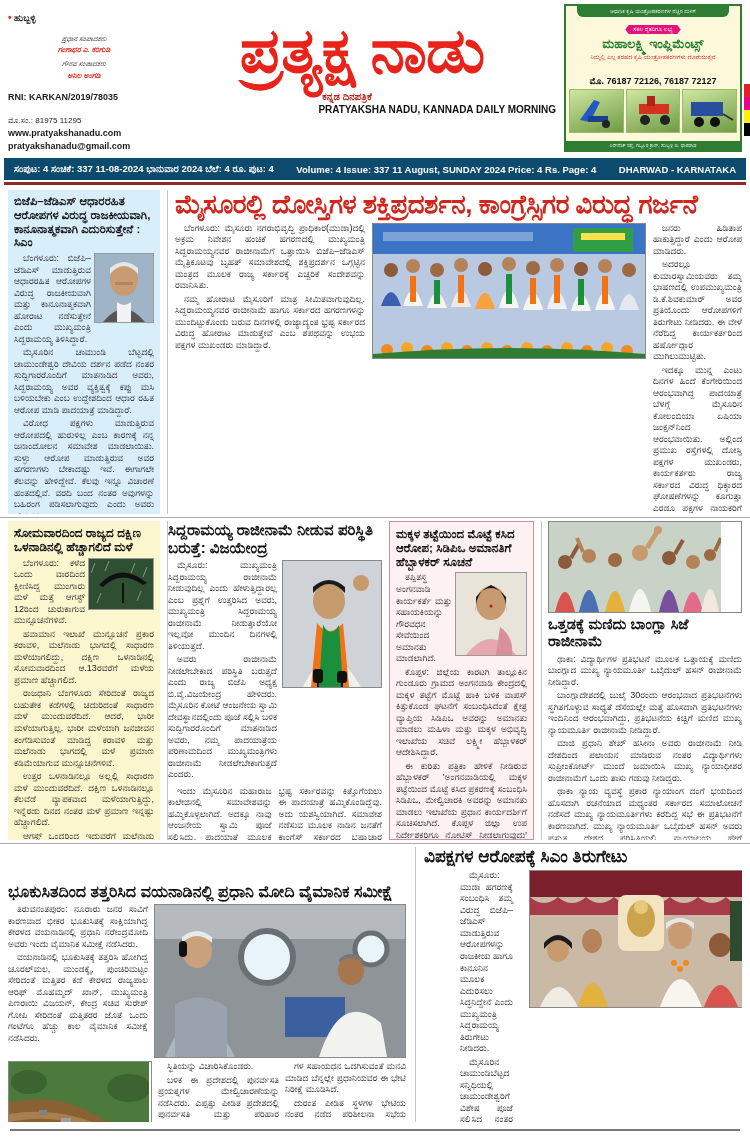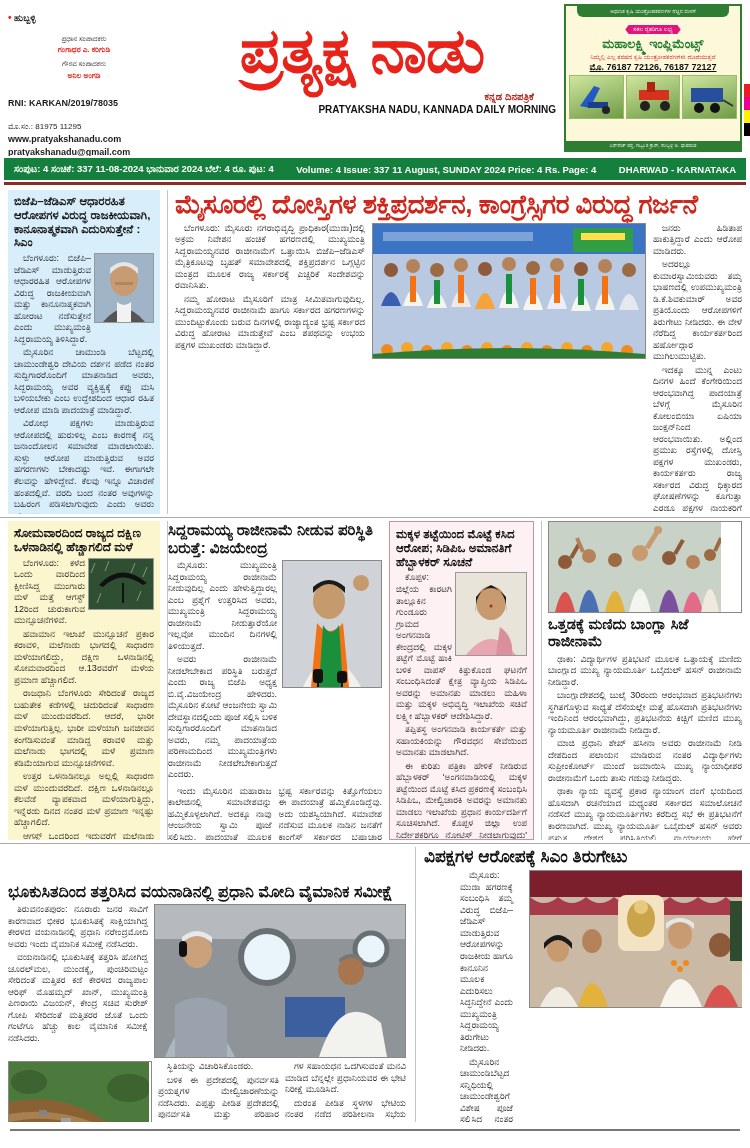--- a/index.html
+++ b/index.html
@@ -3,48 +3,48 @@
 <meta charset="utf-8">
 <style>
   html,body{margin:0;padding:0;background:#e9e9e9;}
   .page{width:750px;height:1148px;margin:0 auto;background:#ffffff;position:relative;
         font-family:"Liberation Sans","DejaVu Sans",sans-serif;color:#1c1c1c;overflow:hidden;}
   
   .header{height:156px;display:flex;padding:4px 8px 0 8px;box-sizing:border-box;overflow:hidden;}
   .hdr-left{width:152px;font-size:8px;line-height:1.5;padding-top:6px;}
   .edition{font-weight:bold;font-size:9px;}
   .edition .dot{color:#e02a1e;font-size:10px;}
-  .editors{text-align:center;margin:8px 0 16px 0;}
+  .editors{text-align:center;margin:8px 0 10px 0;font-style:italic;}
   .editors .lbl{font-size:7px;color:#222;}
   .editors .nm{font-size:7.5px;color:#e02a1e;font-weight:bold;margin-bottom:4px;}
   .rni{font-weight:bold;font-size:9px;margin-bottom:10px;}
   .contact{font-size:8px;}
   .contact .b{font-weight:bold;font-size:9px;}
   .hdr-center{flex:1;text-align:center;position:relative;}
   .masthead{color:#e8231a;font-weight:bold;font-size:62px;line-height:1.05;margin-top:14px;
             letter-spacing:-1px;white-space:nowrap;}
-  .sub-kn{color:#b5271d;font-size:10px;font-weight:bold;text-align:right;margin:8px 30px 0 0;}
+  .sub-kn{color:#b5271d;font-size:10px;font-weight:bold;text-align:center;margin:8px 30px 0 0;}
   .sub-en{color:#111;font-size:10px;font-weight:bold;text-align:right;margin:1px 8px 0 0;}
   .hdr-ad{width:178px;border:2px solid #2f7d33;background:#fdf8d9;box-sizing:border-box;
           height:148px;overflow:hidden;text-align:center;position:relative;}
   .ad-top{background:#2f7d33;color:#fff;font-size:5.5px;padding:2px 1px;border-radius:0 0 6px 6px;
           width:86%;margin:0 auto;}
   .ad-ribbon{background:#e3157c;color:#fff;font-size:6px;display:inline-block;padding:1px 8px;
              margin-top:2px;clip-path:polygon(6% 0,94% 0,100% 50%,94% 100%,6% 100%,0 50%);}
   .ad-title{color:#1c7a2c;font-weight:bold;font-size:12.5px;margin-top:2px;font-family:Liberation Serif, serif;}
   .ad-line{color:#d11c1c;font-size:6.2px;margin-top:1px;padding:0 3px;}
-  .ad-phone{color:#111;font-weight:bold;font-size:9px;margin-top:1px;text-decoration:underline;}
+  .ad-phone{color:#111;font-weight:bold;font-size:9px;margin-top:15px;}
   .ad-pics{display:flex;gap:2px;justify-content:center;margin-top:2px;padding:0 3px;}
   .ad-pic{width:54px;height:42px;background:linear-gradient(160deg,#cfe6a0,#6f9c45);
           border:1px solid #9db86f;position:relative;overflow:hidden;}
   .ad-foot{position:absolute;bottom:0;left:0;right:0;background:#2f7d33;color:#fff;font-size:5px;padding:1px 0;}
   .cmyk{position:absolute;right:0;top:84px;width:6px;}
   .cmyk div{width:6px;height:13px;}
   
-  .infobar{height:22px;background:#15803d;color:#fff;display:flex;align-items:center;
+  .infobar{height:22px;background:#0c4a6e;color:#fff;display:flex;align-items:center;
            justify-content:space-between;padding:0 10px;font-size:9.5px;font-weight:bold;margin:2px 4px 0 4px;}
   .rule-dark{border-top:3px solid #8c2b23;margin:2px 4px;}
   
   .band{display:flex;box-sizing:border-box;padding:3px 8px;overflow:hidden;justify-content:center;}
   p.t{font-size:9px;line-height:1.28;text-align:justify;margin:0 0 2px 0;text-indent:9px;}
   .sep{border-left:1px solid #c4c4c4;}
   h2.sec{color:#111;font-weight:bold;margin:0 0 3px 0;line-height:1.2;}
   svg{display:block;}
   
   .main-band{height:330px;gap:7px;}
@@ -340,22 +340,22 @@
       <div class="egg-photo">
         <svg width="70" height="82" viewBox="0 0 70 82">
             <rect width="70" height="82" fill="#e8e4da"></rect>
             <ellipse cx="35" cy="30" rx="15" ry="17" fill="#c79a70"></ellipse>
             <path d="M20 24 Q35 6 50 24 L50 40 Q52 20 35 12 Q18 20 20 40 Z" fill="#1b1b1b"></path>
             <circle cx="35" cy="33" r="1.5" fill="#b02415"></circle>
             <path d="M10 82 Q35 50 60 82 Z" fill="#e8a7b0"></path>
             <path d="M44 54 Q58 64 56 82 L40 82 Z" fill="#d98f9c"></path>
           </svg>
       </div>
+      <p class="t">ತಪ್ಪಿತಸ್ಥ ಅಂಗನವಾಡಿ ಕಾರ್ಯಕರ್ತೆ ಮತ್ತು ಸಹಾಯಕಿಯನ್ನು ಗೌರವಧನ ಸೇವೆಯಿಂದ ಅಮಾನತು ಮಾಡಲಾಗಿದೆ.</p>
       <p class="t">ಕೊಪ್ಪಳ: ಜಿಲ್ಲೆಯ ಕಾರಟಗಿ ತಾಲ್ಲೂಕಿನ ಗುಂಡೂರು ಗ್ರಾಮದ ಅಂಗನವಾಡಿ ಕೇಂದ್ರದಲ್ಲಿ ಮಕ್ಕಳ ತಟ್ಟೆಗೆ ಮೊಟ್ಟೆ ಹಾಕಿ ಬಳಿಕ ವಾಪಸ್ ಕಿತ್ತುಕೊಂಡ ಘಟನೆಗೆ ಸಂಬಂಧಿಸಿದಂತೆ ಕ್ಷೇತ್ರ ವ್ಯಾಪ್ತಿಯ ಸಿಡಿಪಿಒ ಅವರನ್ನು ಅಮಾನತು ಮಾಡಲು ಮಹಿಳಾ ಮತ್ತು ಮಕ್ಕಳ ಅಭಿವೃದ್ಧಿ ಇಲಾಖೆಯ ಸಚಿವೆ ಲಕ್ಷ್ಮೀ ಹೆಬ್ಬಾಳಕರ್ ಆದೇಶಿಸಿದ್ದಾರೆ.</p>
-      <p class="t">ತಪ್ಪಿತಸ್ಥ ಅಂಗನವಾಡಿ ಕಾರ್ಯಕರ್ತೆ ಮತ್ತು ಸಹಾಯಕಿಯನ್ನು ಗೌರವಧನ ಸೇವೆಯಿಂದ ಅಮಾನತು ಮಾಡಲಾಗಿದೆ.</p>
       <p class="t">ಈ ಕುರಿತು ಪತ್ರಿಕಾ ಹೇಳಿಕೆ ನೀಡಿರುವ ಹೆಬ್ಬಾಳಕರ್ 'ಅಂಗನವಾಡಿಯಲ್ಲಿ ಮಕ್ಕಳ ತಟ್ಟೆಯಿಂದ ಮೊಟ್ಟೆ ಕಸಿದ ಪ್ರಕರಣಕ್ಕೆ ಸಂಬಂಧಿಸಿ ಸಿಡಿಪಿಒ, ಮೇಲ್ವಿಚಾರಕಿ ಅವರನ್ನು ಅಮಾನತು ಮಾಡಲು ಇಲಾಖೆಯ ಪ್ರಧಾನ ಕಾರ್ಯದರ್ಶಿಗೆ ಸೂಚಿಸಲಾಗಿದೆ. ಕೊಪ್ಪಳ ಜಿಲ್ಲಾ ಉಪ ನಿರ್ದೇಶಕರಿಗೂ ನೋಟಿಸ್ ನೀಡಲಾಗುವುದು' ಎಂದಿದ್ದಾರೆ. ಪ್ರಕರಣದ ಕುರಿತ ತನಿಖೆಗೂ ಅವರು ಆದೇಶಿಸಿದ್ದಾರೆ.</p>
       <p class="t">'ಯಾರು ತಪ್ಪು ಮಾಡಿದ್ದಾರೋ ಅವರಿಗೆ ಶಿಕ್ಷೆ ಆಗಬೇಕು. ಕೆಳ ಹಂತದಿಂದ ಇಲಾಖೆಯಲ್ಲಿ ಸುಧಾರಣೆ ತರಬೇಕು ಅಂತ ಕಠಿಣ ಕ್ರಮ ತೆಗೆದುಕೊಳ್ಳುತ್ತಿದ್ದೇನೆ. ಪೌಷ್ಟಿಕ ಆಹಾರ, ಗುಣಮಟ್ಟದ ಶಿಕ್ಷಣ ಅಂಗನವಾಡಿಯ ಮೂಲ ಉದ್ದೇಶ. ಆದರೆ, ಬಡಮಕ್ಕಳಿಗೆ ಅನ್ಯಾಯ ಆಗಲು ಬಿಡುವುದಿಲ್ಲ' ಎಂದಿದ್ದಾರೆ.</p>
 
     </aside>
 
     <div class="bangla sep">
       <div class="bangla-photo">
         <svg width="172" height="90" viewBox="0 0 172 90">
             <rect width="172" height="90" fill="#c9d2c6"></rect>
             <g>

